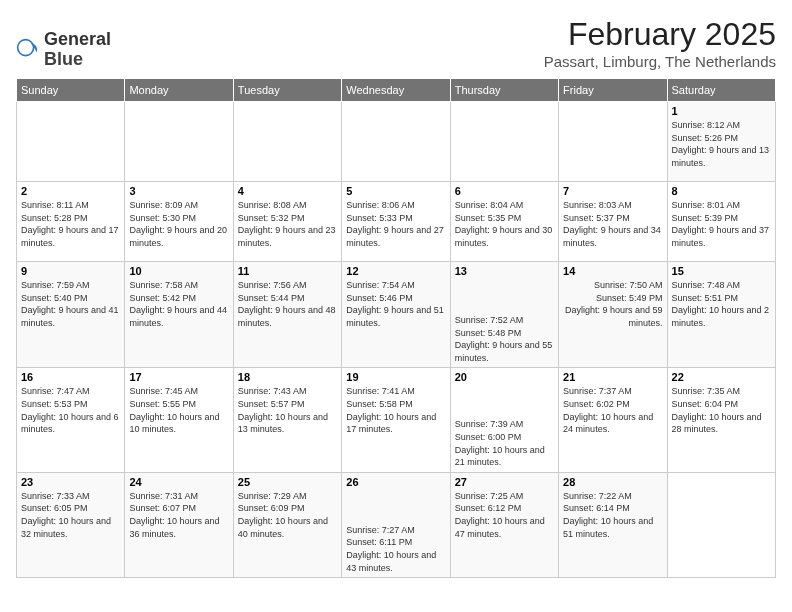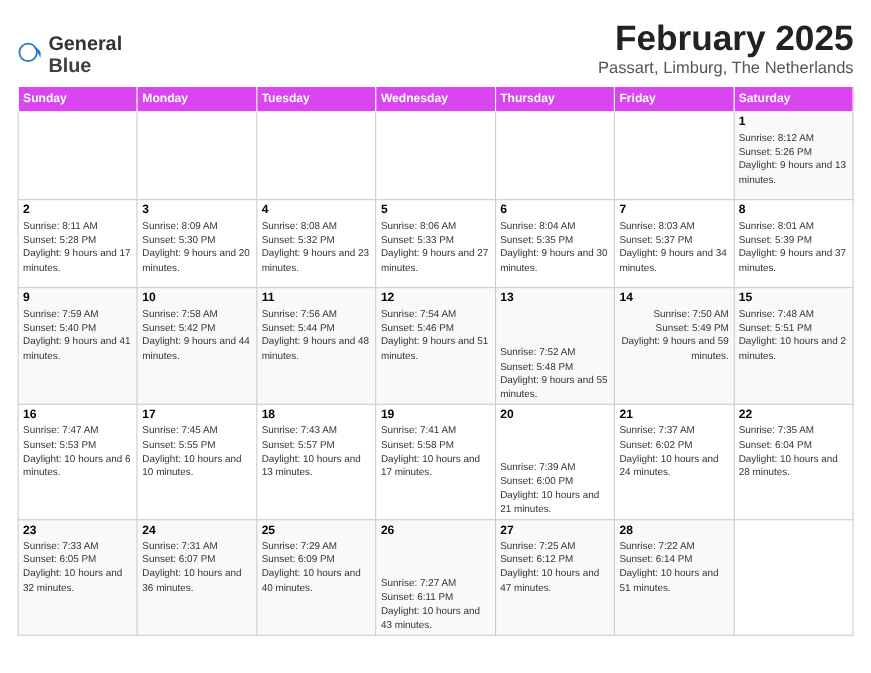--- a/index.html
+++ b/index.html
@@ -30,38 +30,38 @@
     .logo-blue { color: #404040; }
     .logo-icon {
       width: 24px;
       height: 24px;
     }
     .title-block {
       text-align: right;
     }
     .calendar-title {
       font-size: 32px;
-      font-weight: bold;
+      font-weight: normal;
       color: #222;
     }
     .calendar-subtitle {
       font-size: 15px;
       color: #555;
     }
     table {
       width: 100%;
       border-collapse: collapse;
       font-size: 10px;
     }
     thead tr th {
-      background: #d946ef;
+      background: #737373;
       color: #fff;
       padding: 5px 4px;
       font-size: 11px;
-      font-weight: bold;
+      font-weight: normal;
       text-align: left;
       border: 1px solid #fff;
     }
     tbody tr td {
       border: 1px solid #ccc;
       vertical-align: top;
       padding: 3px 4px;
       height: 80px;
       width: calc(100% / 7);
       background: #fff;

